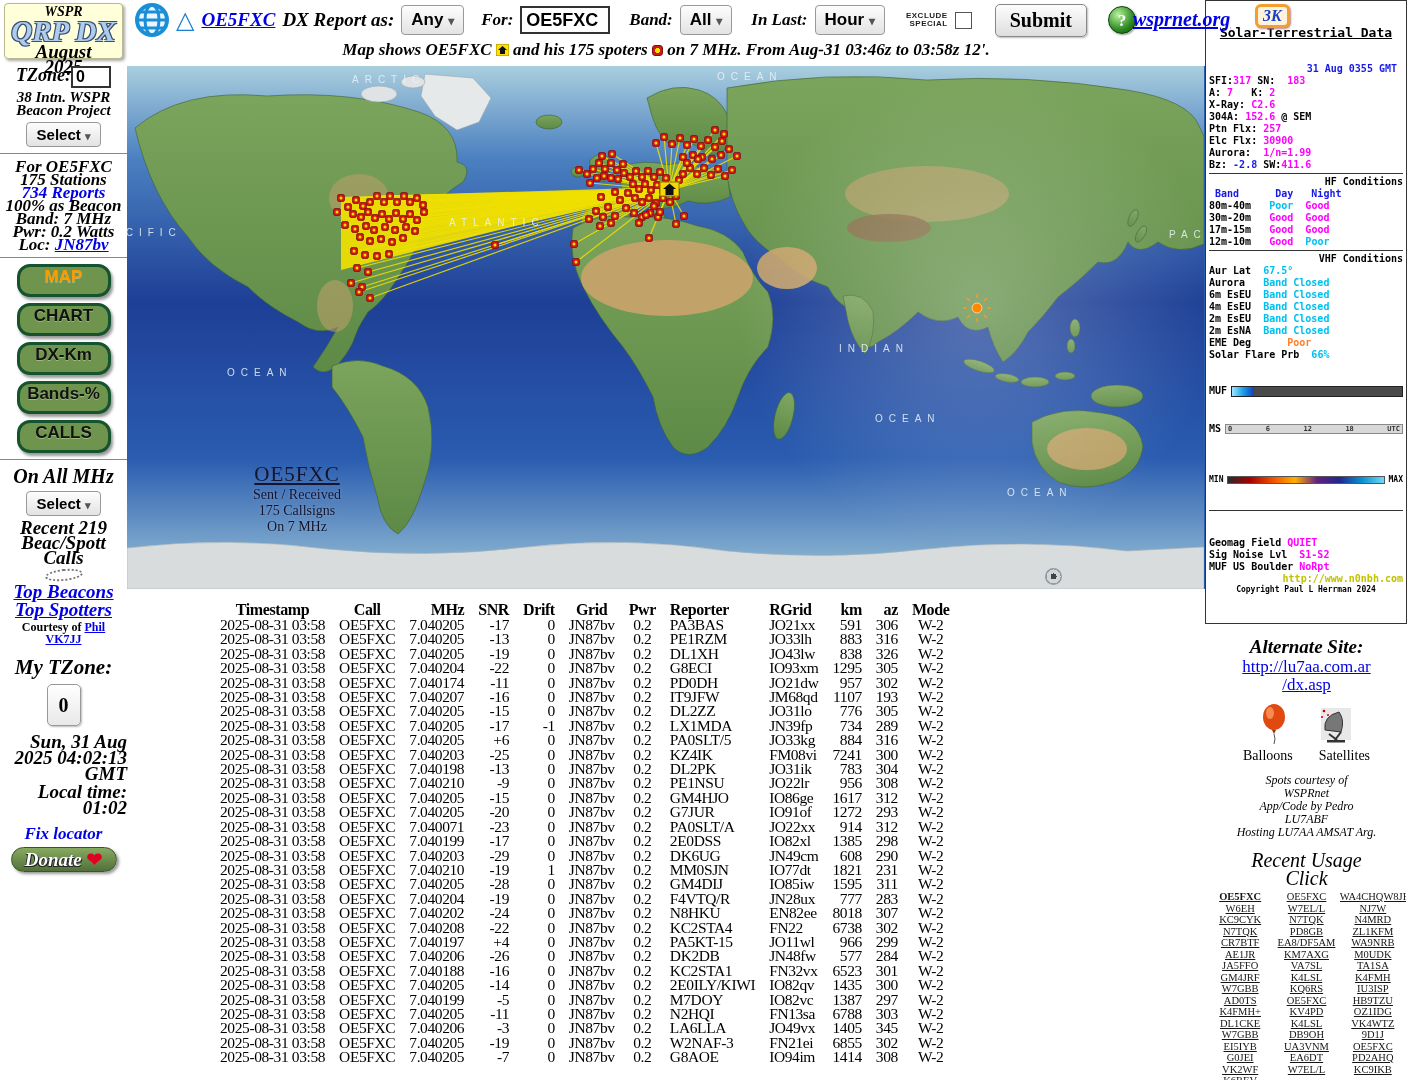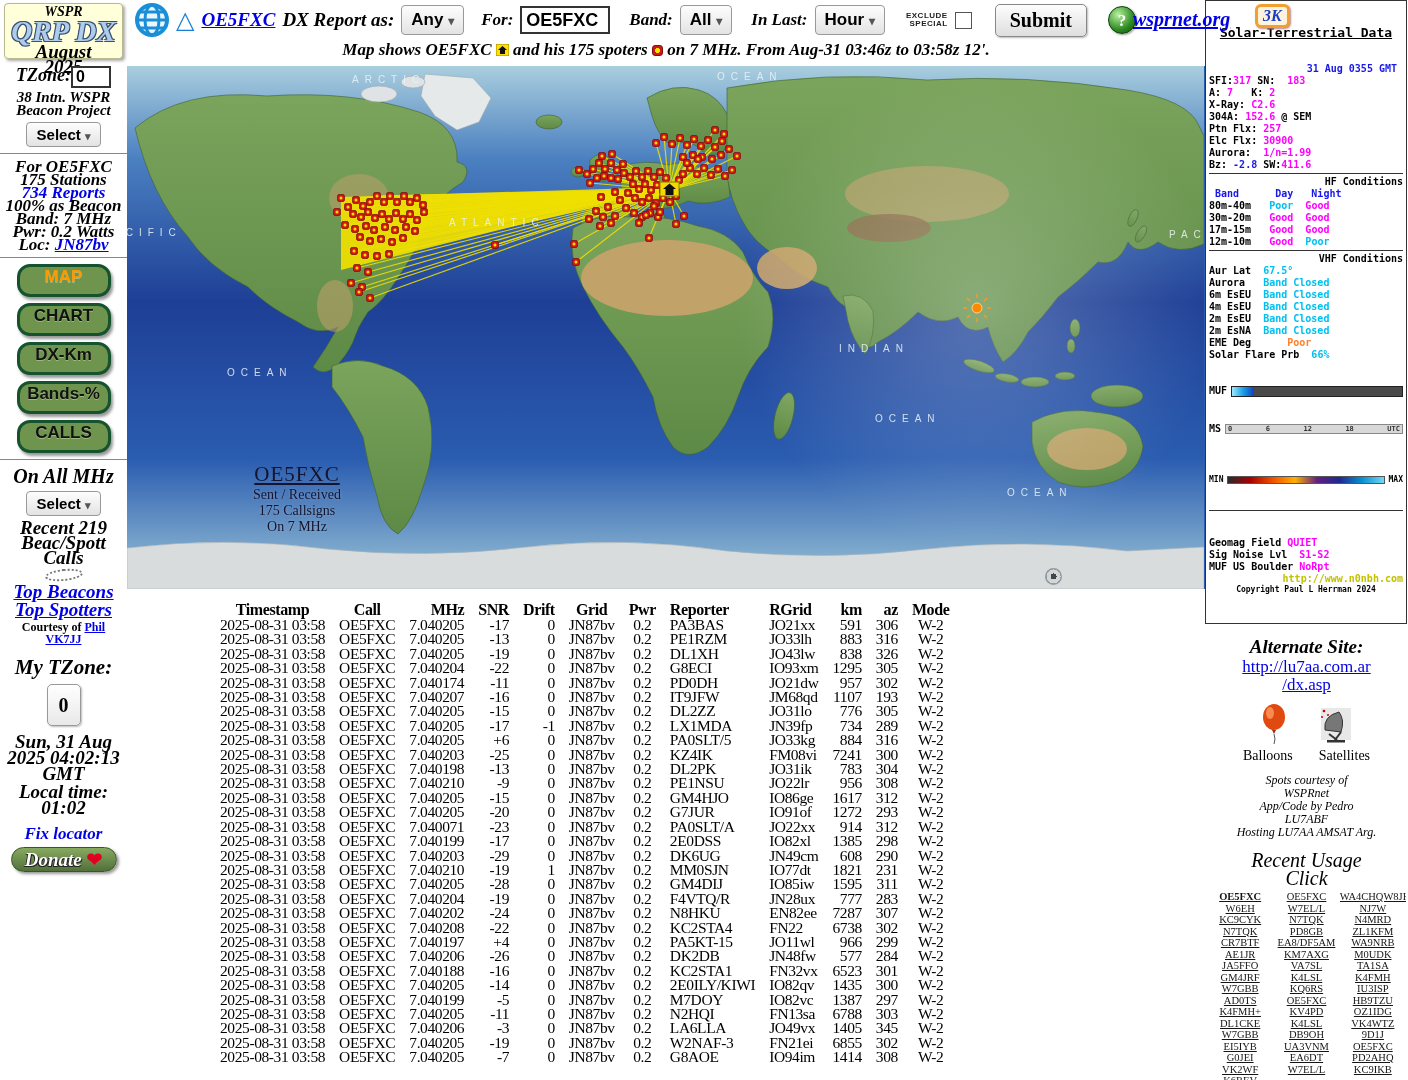--- a/index.html
+++ b/index.html
@@ -32,21 +32,21 @@
   .navbtn.orange{color:#ff9900;}
   .allmhz{font-size:20px;font-weight:bold;font-style:italic;line-height:20px;}
   .recent{font-size:19px;font-weight:bold;font-style:italic;line-height:15px;margin-top:4px;}
   .spinner{width:38px;height:12px;margin:4px auto 2px auto;border:2px dotted #777;border-radius:50%;transform:rotate(-6deg);}
   .toplink{display:block;font-size:19px;font-weight:bold;font-style:italic;line-height:18px;color:#0000e6;text-decoration:underline;}
   .courtesy{font-size:12px;font-weight:bold;line-height:12px;margin-top:2px;}
   .courtesy a{color:#0000e6;}
   .mytz{font-size:21px;font-weight:bold;font-style:italic;margin-top:10px;}
   .tzbox{width:34px;height:42px;margin:4px auto;border:1px solid #999;border-radius:5px;
     background:linear-gradient(#fff,#e8e8e8);font:bold 20px "Liberation Serif",serif;line-height:40px;box-shadow:1px 1px 2px #bbb;}
-  .dateblk{font-size:19px;font-weight:bold;font-style:italic;line-height:16px;margin-top:8px;}
+  .dateblk{font-size:19px;font-weight:bold;font-style:italic;line-height:16px;margin-top:8px;text-align:right;}
   .fixloc{display:inline-block;margin-top:8px;color:#0000e6;font-style:italic;font-weight:bold;font-size:17px;}
   .donate{width:106px;height:25px;line-height:24px;margin:3px auto;background:linear-gradient(#87aa60,#51703a);
     border:1px solid #3c5428;border-radius:13px;box-shadow:2px 2px 3px #999;cursor:pointer;
     font:bold italic 19px "Liberation Serif",serif;color:#fff;text-shadow:1px 1px 0 #222,-1px 1px 0 #222;}
   .donate .heart{color:#e00020;font-style:normal;text-shadow:none;}
 
   
   .topbar{height:40px;display:flex;align-items:center;gap:7px;padding-left:8px;white-space:nowrap;}
   .bi{font-weight:bold;font-style:italic;font-size:19px;}
   .bi17{font-weight:bold;font-style:italic;font-size:17px;}
@@ -1053,21 +1053,21 @@
         <tr>
           <td class="ac">2025-08-31 03:58</td>
           <td class="ac">OE5FXC</td>
           <td class="ar">7.040202</td>
           <td class="ar">-24</td>
           <td class="ar">0</td>
           <td class="ac">JN87bv</td>
           <td class="ac">0.2</td>
           <td class="al">N8HKU</td>
           <td class="al">EN82ee</td>
-          <td class="ar">7287</td>
+          <td class="ar">8018</td>
           <td class="ar">307</td>
           <td class="ac">W-2</td>
         </tr>
         <tr>
           <td class="ac">2025-08-31 03:58</td>
           <td class="ac">OE5FXC</td>
           <td class="ar">7.040208</td>
           <td class="ar">-22</td>
           <td class="ar">0</td>
           <td class="ac">JN87bv</td>

